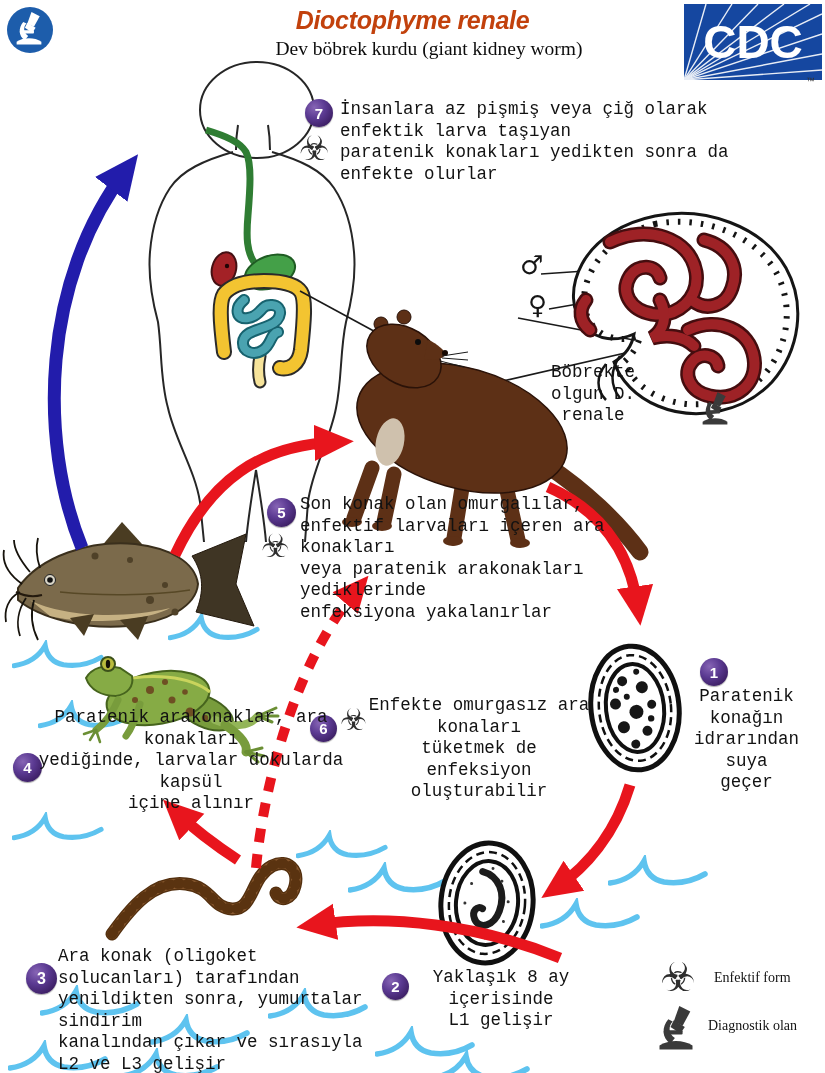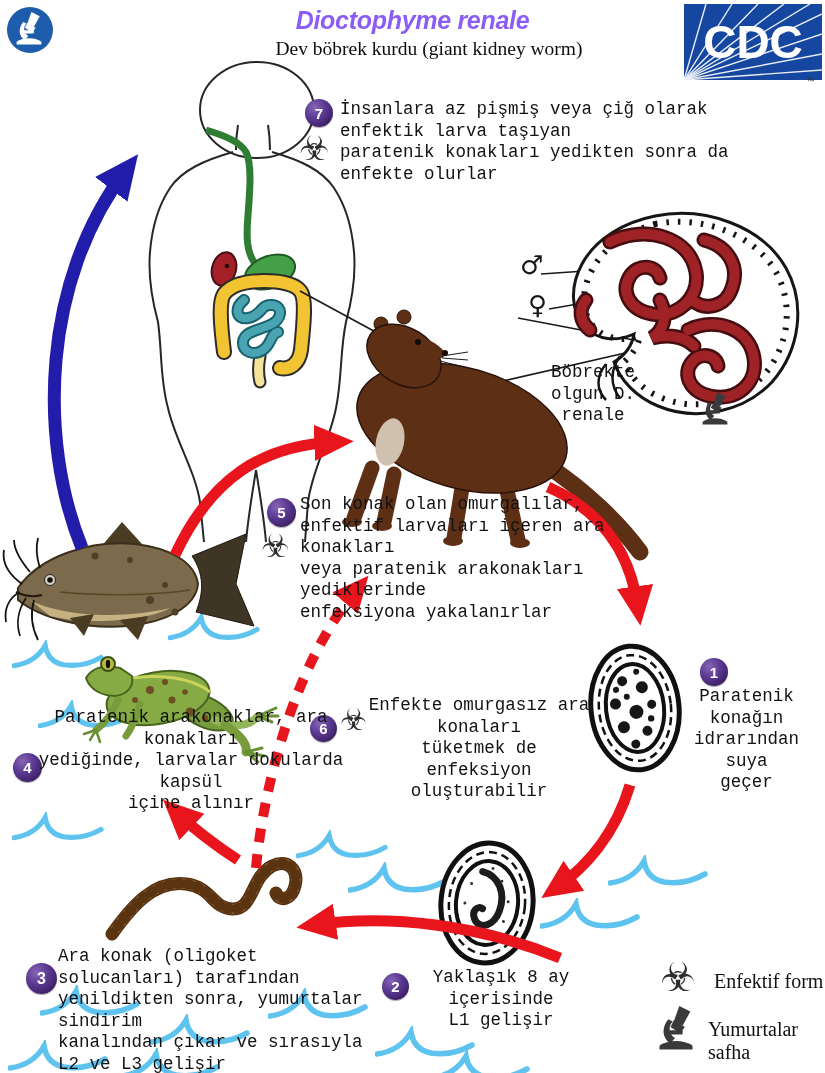--- a/index.html
+++ b/index.html
@@ -9,28 +9,28 @@
   .txt{white-space:pre-line;font-size:17.5px;line-height:21.5px;color:#121212;font-family:Liberation Mono, monospace;}
   .center{text-align:center;}
   .badge{position:absolute;border-radius:50%;
          background:radial-gradient(circle at 34% 30%, #8765b5 0%, #5b3a92 40%, #3f2168 75%, #33194f 100%);
          color:#fff;display:flex;align-items:center;justify-content:center;
          font-family:"Liberation Sans",sans-serif;font-weight:bold;box-shadow:0 1px 1px rgba(0,0,0,.35);}
   .bio{position:absolute;color:#2e2e2e;font-family:"DejaVu Sans",sans-serif;line-height:1;}
   .sym{position:absolute;color:#151515;font-family:"DejaVu Sans",sans-serif;line-height:1;font-size:26px;}
   .hdr-title{position:absolute;left:0;right:0;top:6px;text-align:center;
              font-family:"Liberation Sans",sans-serif;font-style:italic;font-weight:bold;
-             font-size:25px;letter-spacing:-0.3px;color:#8b5cf6;}
+             font-size:25px;letter-spacing:-0.3px;color:#c2410c;}
   .hdr-sub{position:absolute;left:0;right:0;top:38px;text-align:center;font-size:19.5px;color:#0c0c0c;padding-left:33px;}
   .dpdx{position:absolute;left:6px;top:6px;display:flex;align-items:center;}
   .dpdx-text{font-family:"Liberation Serif",serif;font-weight:bold;font-size:46px;color:#1d5dab;
              letter-spacing:-1px;line-height:1;margin-left:2px;}
   .cdc{position:absolute;left:668px;top:4px;padding-left:16px;}
   .cdc-tm{position:absolute;left:806px;top:76px;font-size:9px;font-family:"Liberation Sans",sans-serif;color:#333;}
-  .legend-label{position:absolute;font-size:20px;color:#121212;}
+  .legend-label{position:absolute;font-size:14px;color:#121212;}
 </style>
 </head>
 <body>
 
 <svg class="abs" style="left:0;top:0" width="825" height="1073" viewBox="0 0 825 1073">
   <defs>
     <marker id="arrR" viewBox="0 0 10 10" refX="5.5" refY="5" markerWidth="3.6" markerHeight="3.6" orient="auto">
       <path d="M0,0.4 L10,5 L0,9.6 z" fill="#e8151d"></path>
     </marker>
     <marker id="arrB" viewBox="0 0 10 10" refX="5.5" refY="5" markerWidth="3.4" markerHeight="3.4" orient="auto">
@@ -354,13 +354,13 @@
 
 <div class="badge" style="left:382px;top:973px;width:27px;height:27px;font-size:15px">
     <span>2</span>
   </div>
 <div class="abs txt center" style="left:408px;top:967px;width:186px">Yaklaşık 8 ay içerisinde
 L1 gelişir</div>
 
 <div class="bio" style="left:660px;top:957px;font-size:40px">
   <span>☣</span></div>
 <div class="legend-label" style="left:714px;top:970px">Enfektif form</div>
-<div class="legend-label" style="left:708px;top:1018px">Yumurtalar safha</div>
+<div class="legend-label" style="left:708px;top:1018px">Diagnostik olan</div>
 
 </body></html>

